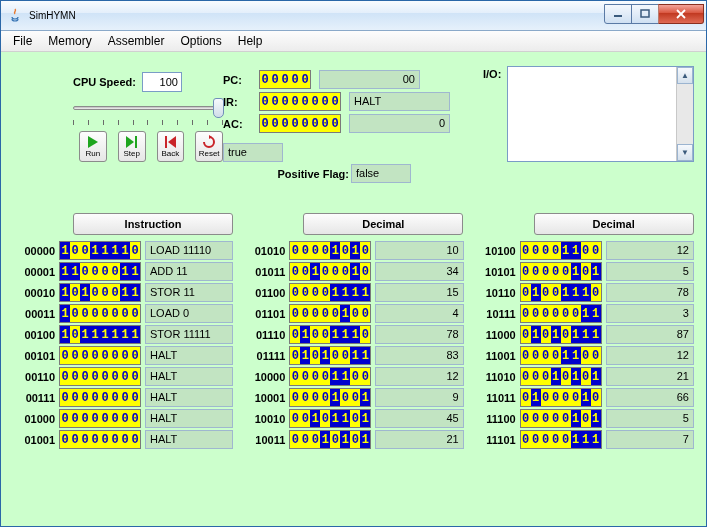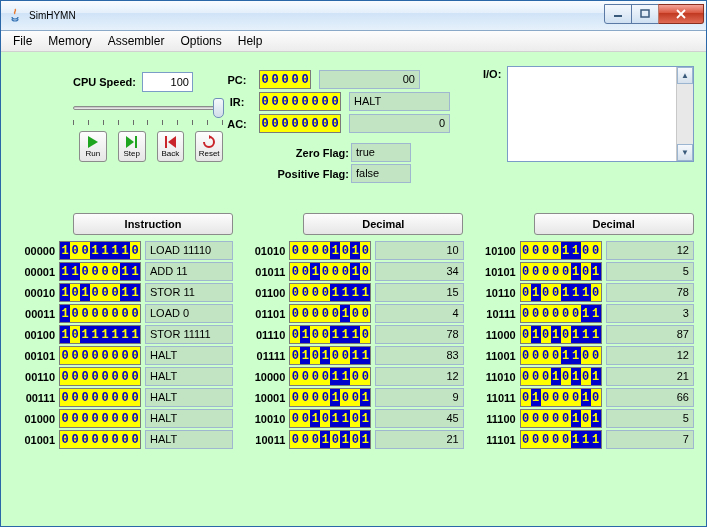--- a/index.html
+++ b/index.html
@@ -67,21 +67,21 @@
     flex:1;
     background:#ccffcc;
     padding: 14px 12px 10px 12px;
     overflow: hidden;
   }
   .top-row { display:flex; align-items:flex-start; }
   .cpu-block { width: 210px; padding-left: 60px; padding-top:6px; }
   .cpu-speed-row { display:flex; align-items:center; gap:6px; margin-bottom:4px; }
   .cpu-speed-row .lbl { font-weight:bold; }
   .cpu-speed-row input {
-    width: 51px; height: 20px; text-align:right;
+    width: 40px; height: 20px; text-align:right;
     border:1px solid #7a9cc6; padding: 1px 3px;
     font: inherit;
   }
   .slider {
     width: 150px; margin: 6px 0 4px 0;
   }
   .slider .track {
     position: relative;
     height: 20px;
   }
@@ -109,21 +109,21 @@
     border-radius:3px;
     display:flex; flex-direction:column;
     align-items:center; justify-content:center;
     font-size:8px;
     padding:1px 0;
     cursor:default;
   }
   .ctrl-btn .ic { height:14px; display:flex; align-items:center; justify-content:center;}
   .regs-block { width: 240px; padding-top:4px;}
   .reg-row { display:flex; align-items:center; margin-bottom:3px; gap:8px;}
-  .reg-row .rlabel { width:28px; text-align:center; font-weight:bold;}
+  .reg-row .rlabel { width:28px; text-align:left; font-weight:bold;}
   .bits-box {
     display:inline-flex;
     border:1px solid #7a7a7a;
     background:#00008b;
   }
   .bit {
     width:10px; height:17px;
     display:flex;align-items:center;justify-content:center;
     font-weight:bold;
     font-family: "Courier New", monospace;
@@ -336,21 +336,20 @@
               <span class="bit y">0</span>
               <span class="bit y">0</span>
               <span class="bit y">0</span>
               <span class="bit y">0</span>
               <span class="bit y">0</span>
             </span>
           <span class="ro-field">0</span>
         </div>
         <div class="flags">
           <div class="flag-row">
-            <span class="flabel">Zero Flag:</span>
             <span class="ro-field">true</span>
           </div>
           <div class="flag-row">
             <span class="flabel">Positive Flag:</span>
             <span class="ro-field">false</span>
           </div>
         </div>
       </div>
 
       <div class="io-block">

